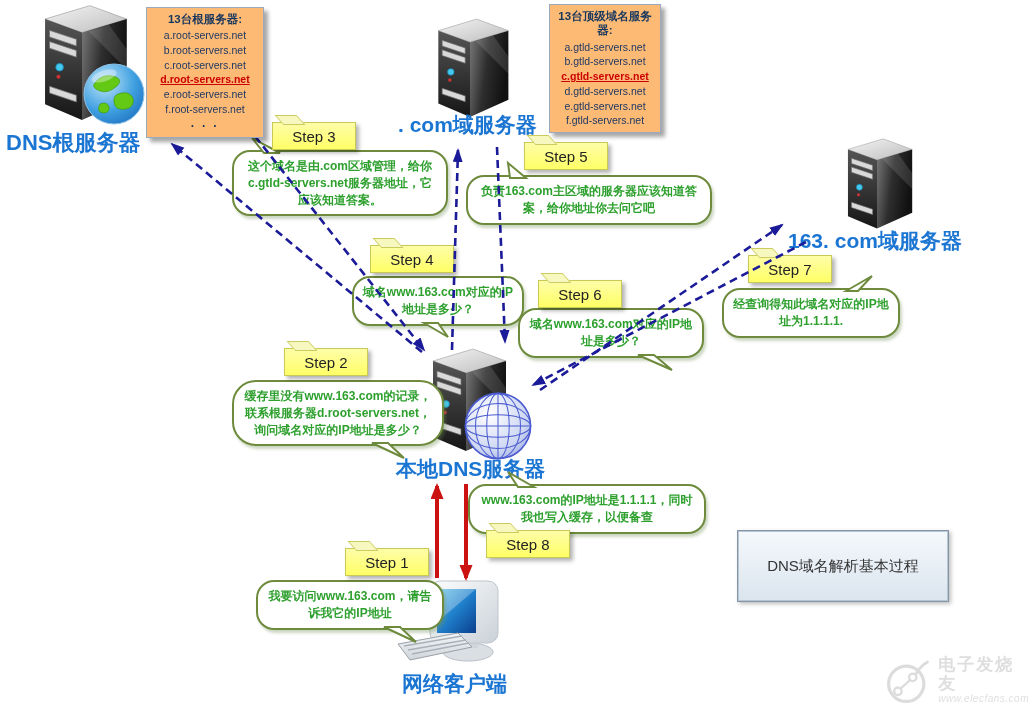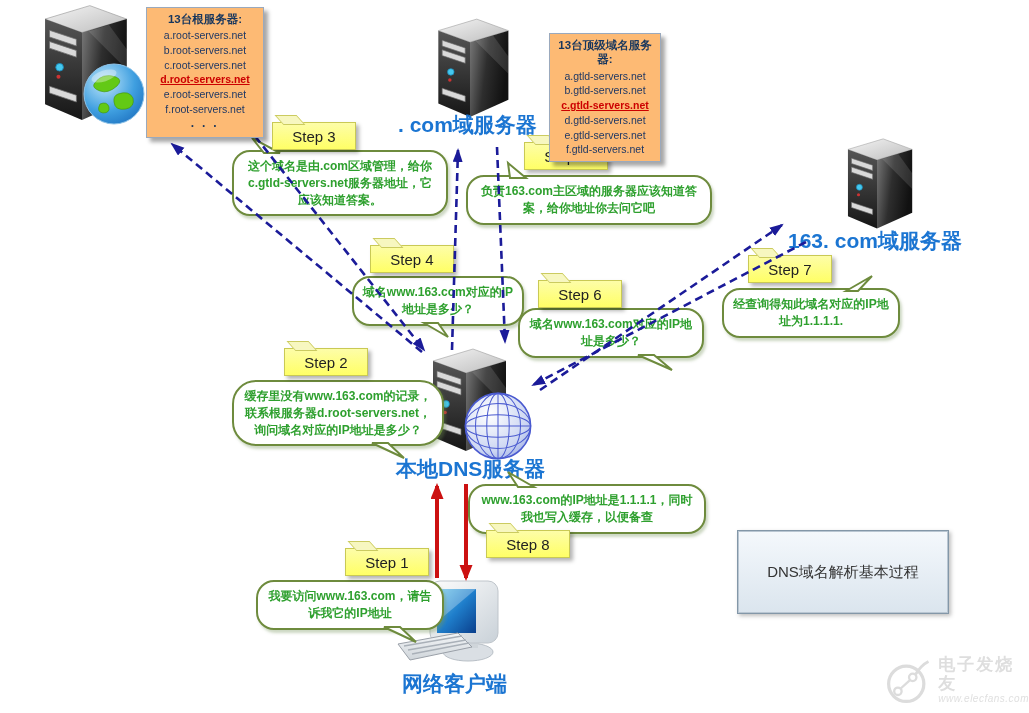--- a/index.html
+++ b/index.html
@@ -29,21 +29,21 @@
   
   .bubble{position:absolute;background:#ffffff;border:2px solid #6e8b3d;border-radius:18px;
     box-shadow:2px 3px 3px rgba(110,140,80,.35);z-index:20;
     padding:6px 8px;text-align:center;color:#2ea02e;font-size:12px;font-weight:bold;line-height:1.4;}
   .btail{position:absolute;overflow:visible;z-index:21;}
 
   
   .arrows{position:absolute;left:0;top:0;z-index:40;pointer-events:none;}
 
   
-  .title-box{position:absolute;left:737px;top:530px;width:212px;height:84px;z-index:30;
+  .title-box{position:absolute;left:737px;top:530px;width:212px;height:72px;z-index:30;
     background:linear-gradient(150deg,#ffffff 0%,#cdd8e2 45%,#8fa2b2 100%);
     border:1px solid #8397a8;box-sizing:border-box;
     box-shadow:2px 2px 4px rgba(0,0,0,.25);}
   .title-inner{width:100%;height:100%;box-sizing:border-box;border:1px solid #b9c6d2;
     background:linear-gradient(180deg,#f4f8fc 0%,#dbe5ee 100%);
     display:flex;align-items:center;justify-content:center;
     font-size:15px;color:#333;}
 
   
   .watermark{position:absolute;left:884px;top:656px;width:145px;height:54px;z-index:5;display:flex;}
@@ -147,20 +147,21 @@
   </svg>
 
   <div class="abs" style="left:26px;top:2px;z-index:10;">
     <svg width="112" height="126" viewBox="0 0 100 112">
         <use href="#sym-server"></use>
       </svg>
     <svg class="abs" style="left:56px;top:60px;" width="64" height="64" viewBox="0 0 64 64">
         <use href="#sym-earth"></use>
       </svg>
   </div>
+  <div class="node-label" style="left:6px;top:128px;font-size:22px;">DNS根服务器</div>
 
   <div class="abs" style="left:422px;top:16px;z-index:10;">
     <svg width="96" height="108" viewBox="0 0 100 112">
         <use href="#sym-server"></use>
       </svg>
   </div>
   <div class="node-label" style="left:398px;top:111px;font-size:21px;">. com域服务器</div>
 
   <div class="abs" style="left:833px;top:136px;z-index:10;">
     <svg width="88" height="99" viewBox="0 0 100 112">
@@ -190,21 +191,21 @@
     <div class="info-title">13台根服务器:</div>
     <div class="info-item">a.root-servers.net</div>
     <div class="info-item">b.root-servers.net</div>
     <div class="info-item">c.root-servers.net</div>
     <div class="info-item hl">d.root-servers.net</div>
     <div class="info-item">e.root-servers.net</div>
     <div class="info-item">f.root-servers.net</div>
     <div class="info-more">· · ·</div>
   </div>
 
-  <div class="info-box" style="left:549px;top:4px;width:106px;margin-top:29px;">
+  <div class="info-box" style="left:549px;top:4px;width:106px;">
     <div class="info-title">13台顶级域名服务器:</div>
     <div class="info-item">a.gtld-servers.net</div>
     <div class="info-item">b.gtld-servers.net</div>
     <div class="info-item hl">c.gtld-servers.net</div>
     <div class="info-item">d.gtld-servers.net</div>
     <div class="info-item">e.gtld-servers.net</div>
     <div class="info-item">f.gtld-servers.net</div>
   </div>
 
   <div class="step-tag" style="left:272px;top:122px;">

